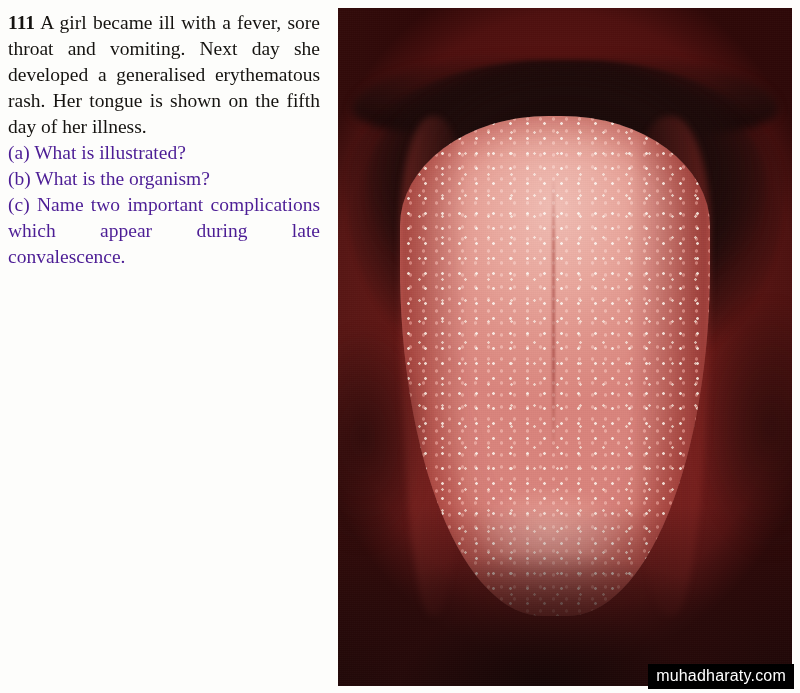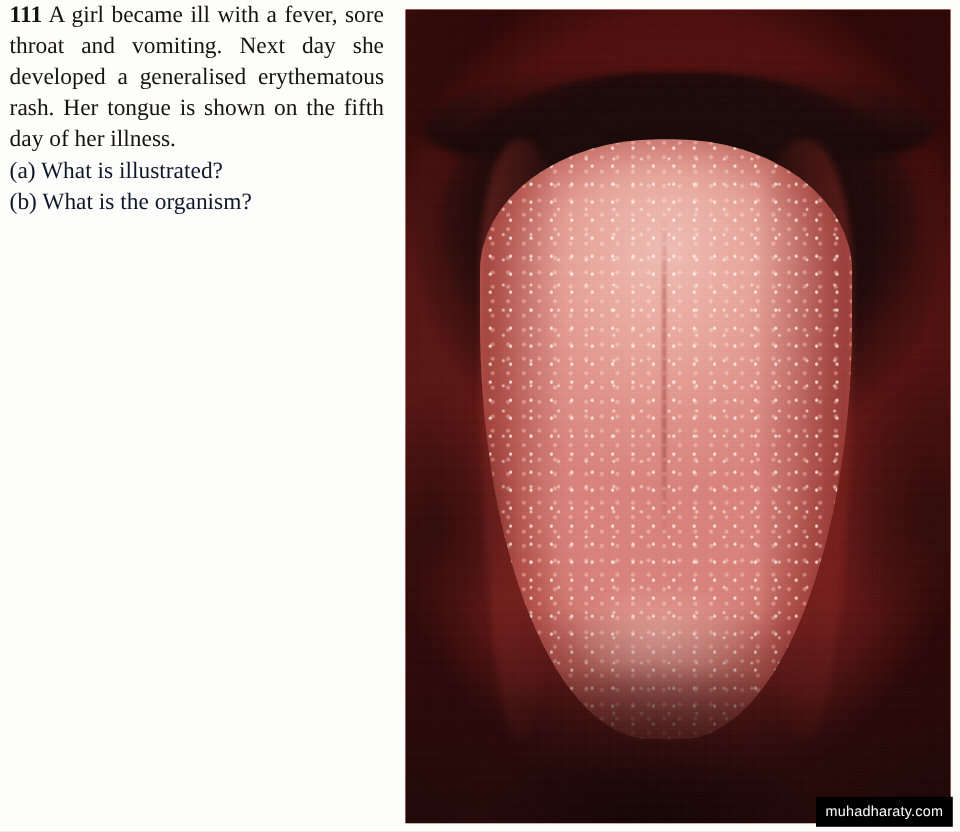--- a/index.html
+++ b/index.html
@@ -18,42 +18,42 @@
     position: relative;
     width: 800px;
     height: 693px;
     background: #fdfdfb;
   }
 
   
   #question-column {
     position: absolute;
     left: 8px;
-    top: 0;
+    top: 10px;
     width: 312px;
     height: 400px;
   }
   .q-number {
     font-weight: bold;
   }
   .stem {
     font-size: 19.5px;
     line-height: 26px;
     text-align: justify;
     text-justify: inter-word;
     color: #151310;
     margin: 0 0 0 0;
     hyphens: manual;
   }
   .sub-item {
     font-size: 19.5px;
     line-height: 26px;
     text-align: justify;
     text-justify: inter-word;
-    color: #0f172a;
+    color: #4c1d95;
     margin: 0;
   }
   .sub-item.last {
     text-align: left;
   }
   .sub-item .label {
     white-space: nowrap;
   }
 
   
@@ -223,38 +223,39 @@
   }
 
   
   #watermark {
     position: absolute;
     right: 6px;
     bottom: 4px;
     background: #000000;
     color: #ffffff;
     font-family: "Liberation Sans", sans-serif;
-    font-size: 12px;
+    font-size: 16px;
     letter-spacing: 0.2px;
     padding: 3px 8px 4px 8px;
     line-height: 18px;
   }
 </style>
 </head>
 <body>
 
 <div id="page">
 
   <div id="question-column">
     <p class="stem"><span class="q-number">111</span> <span>A girl became ill with a fever, sore throat and vomiting. Next day she developed a generalised erythematous rash. Her tongue is shown on the fifth day of her illness.</span></p>
 
     <p class="sub-item"><span class="label">(a)</span> <span>What is illustrated?</span></p>
 
     <p class="sub-item"><span class="label">(b)</span> <span>What is the organism?</span></p>
 
+    <p class="sub-item"><span class="label">(c)</span> <span>Name two important complications which appear during late convalescence.</span></p>
 
   </div>
 
   <div id="photo-figure" role="img">
     <div class="photo-base"></div>
     <div class="photo-vignette"></div>
     <div class="upper-lip"></div>
     <div class="mouth-cavity"></div>
     <div class="mouth-cavity-2"></div>
 

